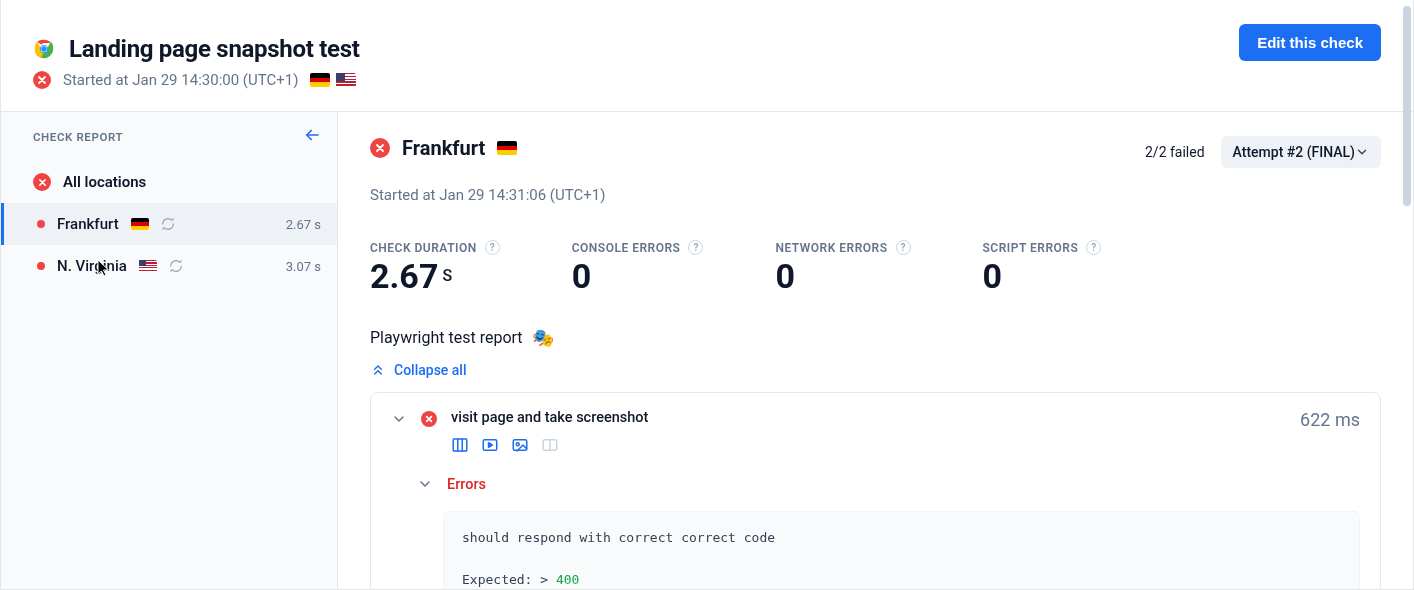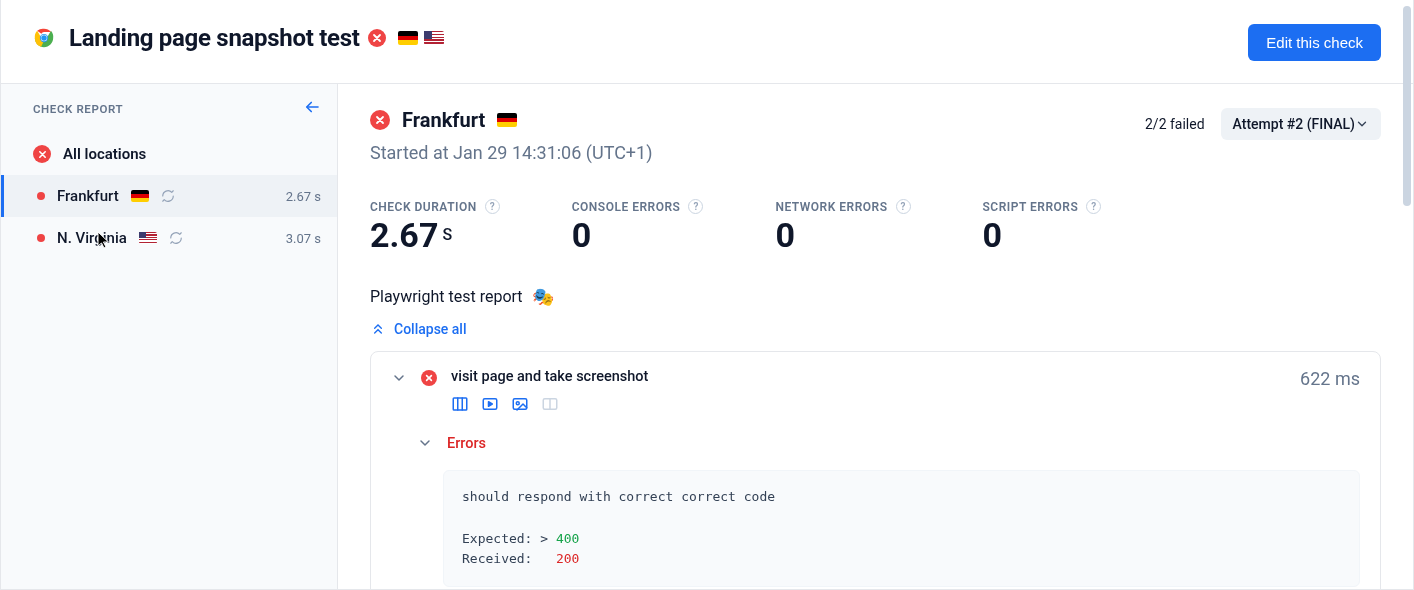--- a/index.html
+++ b/index.html
@@ -42,40 +42,40 @@
     position: absolute; right: 0; top: 6px; width: 8px; height: 200px;
     background: #cbd5e1; border-radius: 4px;
   }
 
   
   .header {
     padding: 24px 32px 22px 32px;
     display: flex; align-items: flex-start; justify-content: space-between;
     border-bottom: 1px solid var(--border);
   }
-  .header-left { display: flex; flex-direction: row; gap: 8px; }
+  .header-left { display: flex; flex-direction: column; gap: 8px; margin-top: 11px; }
   .title-row { display: flex; align-items: center; gap: 14px; }
   .chrome-icon {
     width: 22px; height: 22px;
   }
   .page-title { font-size: 24px; font-weight: 700; letter-spacing: -0.3px; }
   .subtitle-row { display: flex; align-items: center; gap: 12px; color: var(--text-muted); font-size: 15px; }
   .fail-badge-lg {
     width: 18px; height: 18px; border-radius: 50%; background: var(--red);
     display: inline-flex; align-items: center; justify-content: center; color: #fff; flex: none;
   }
   .fail-badge-lg svg, .fail-badge-sm svg { display:block; }
   .flags { display: inline-flex; gap: 6px; }
   .flag { width: 20px; height: 14px; border-radius: 2px; display: inline-block; flex: none; }
   .flag-de { background: linear-gradient(to bottom, #000 0 33.3%, #dd0000 33.3% 66.6%, #ffce00 66.6% 100%); }
   .flag-us { background: linear-gradient(to bottom, #b22234 0 10%, #fff 10% 20%, #b22234 20% 30%, #fff 30% 40%, #b22234 40% 50%, #fff 50% 60%, #b22234 60% 70%, #fff 70% 80%, #b22234 80% 90%, #fff 90% 100%); position: relative; }
   .flag-us::before { content:""; position:absolute; left:0; top:0; width:42%; height:54%; background:#3c3b6e; }
   .btn-primary {
     background: var(--blue); color: #fff; border: none; border-radius: 6px;
-    padding: 10px 18px; font-size: 15px; font-weight: 400; cursor: pointer;
+    padding: 10px 18px; font-size: 15px; font-weight: 700; cursor: pointer;
   }
 
   
   .body { flex: 1; display: flex; min-height: 0; }
 
   
   .sidebar {
     width: 337px; background: var(--bg-sidebar); border-right: 1px solid var(--border);
     display: flex; flex-direction: column;
   }
@@ -114,21 +114,21 @@
   .cursor {
     position: absolute; width: 14px; height: 18px; color: #000; pointer-events:none;
   }
 
   
   .main { flex: 1; padding: 24px 32px; overflow: hidden; }
   .main-head { display:flex; justify-content: space-between; align-items: flex-start; }
   .main-title-row { display:flex; align-items:center; gap:12px; }
   .main-title { font-size: 20px; font-weight: 700; }
   .main-title-row .flag { width:20px; height:14px; }
-  .main-sub { color: var(--text-muted); font-size:18px; margin-top:10px; }
+  .main-sub { color: var(--text-muted); font-size:15px; margin-top:26px; }
   .main-head-right { display:flex; align-items:center; gap:16px; }
   .failed-count { font-size:14px; color: var(--text-dark); }
   .attempt-pill {
     background: var(--bg-pill); border-radius: 6px; padding: 8px 12px;
     font-size: 14px; font-weight: 500; display:flex; align-items:center; gap:0;
     cursor: pointer;
   }
 
   .metrics { display:flex; gap: 72px; margin-top: 36px; }
   .metric { display:flex; flex-direction:column; gap:4px; }
@@ -199,20 +199,21 @@
           </svg>
         </span>
         <span class="page-title">Landing page snapshot test</span>
       </div>
       <div class="subtitle-row">
         <span class="fail-badge-lg">
           <svg width="10" height="10" viewBox="0 0 10 10">
               <path stroke="#fff" stroke-width="1.8" stroke-linecap="round" d="M2 2l6 6M8 2l-6 6"></path>
             </svg>
         </span>
+        <span>Started at Jan 29 14:30:00 (UTC+1)</span>
         <span class="flags">
           <span class="flag flag-de"></span>
           <span class="flag flag-us"></span>
         </span>
       </div>
     </div>
     <button class="btn-primary">Edit this check</button>
   </div>
 
   <div class="body">

